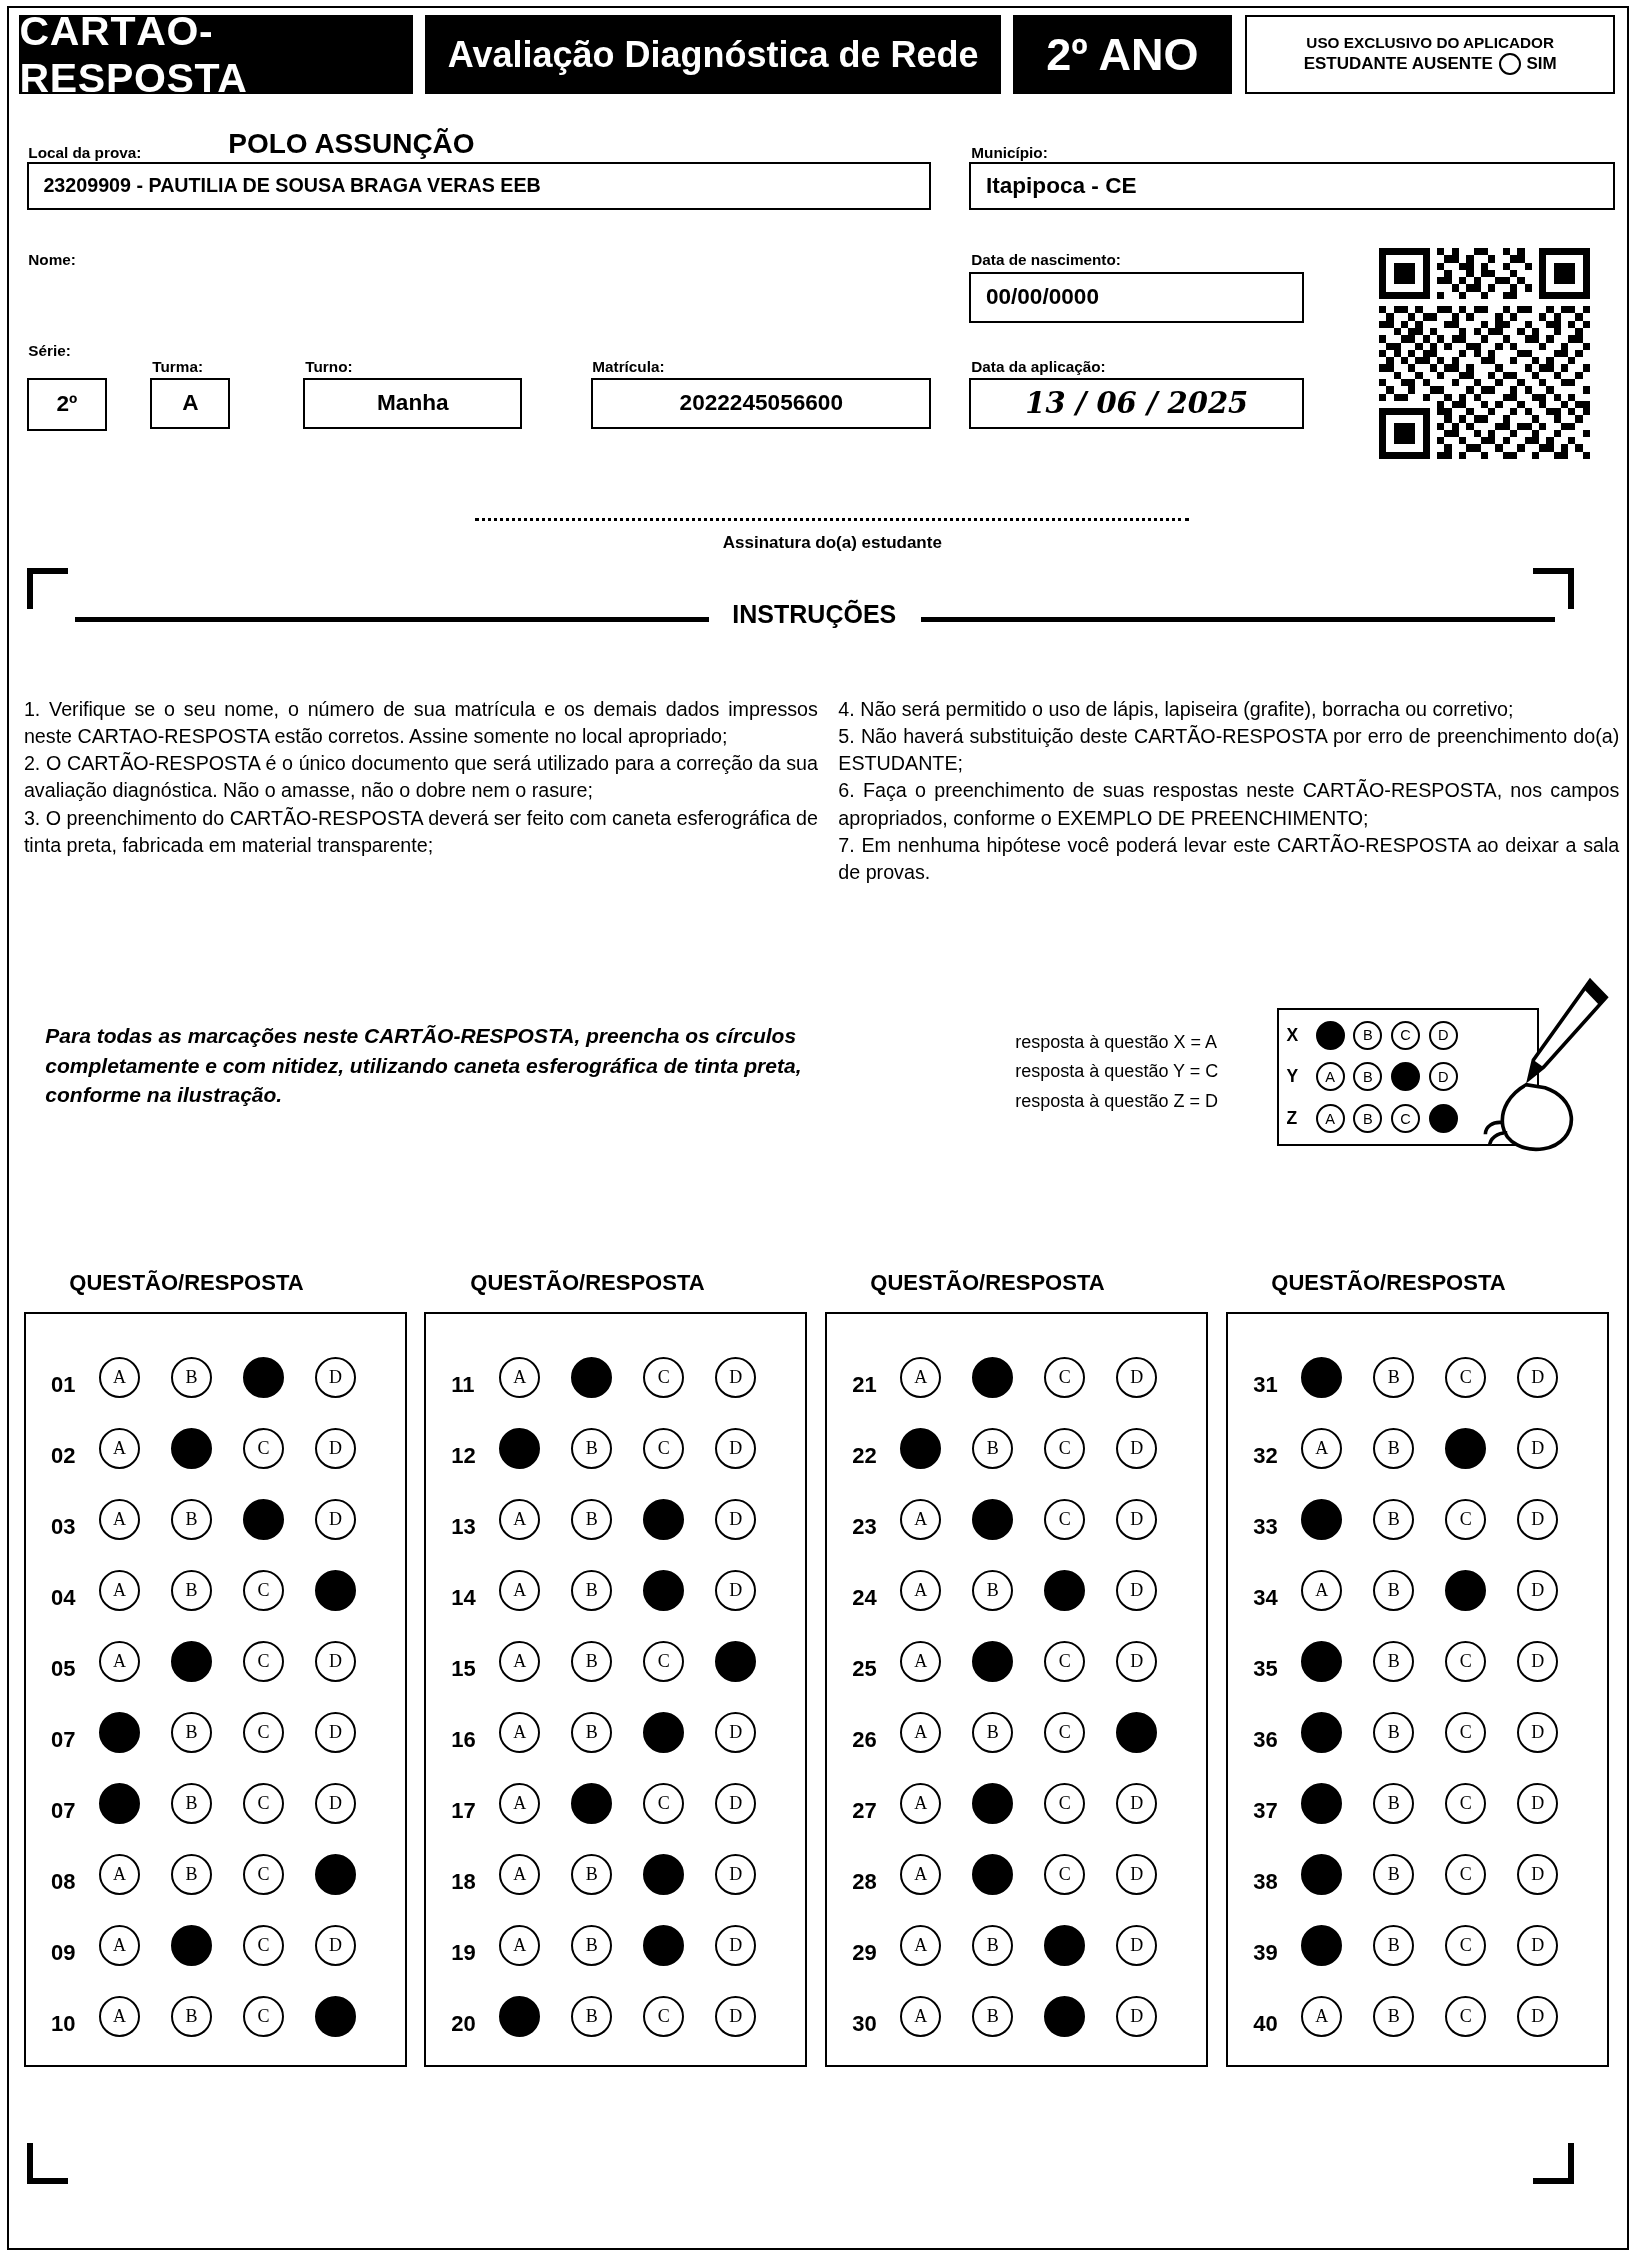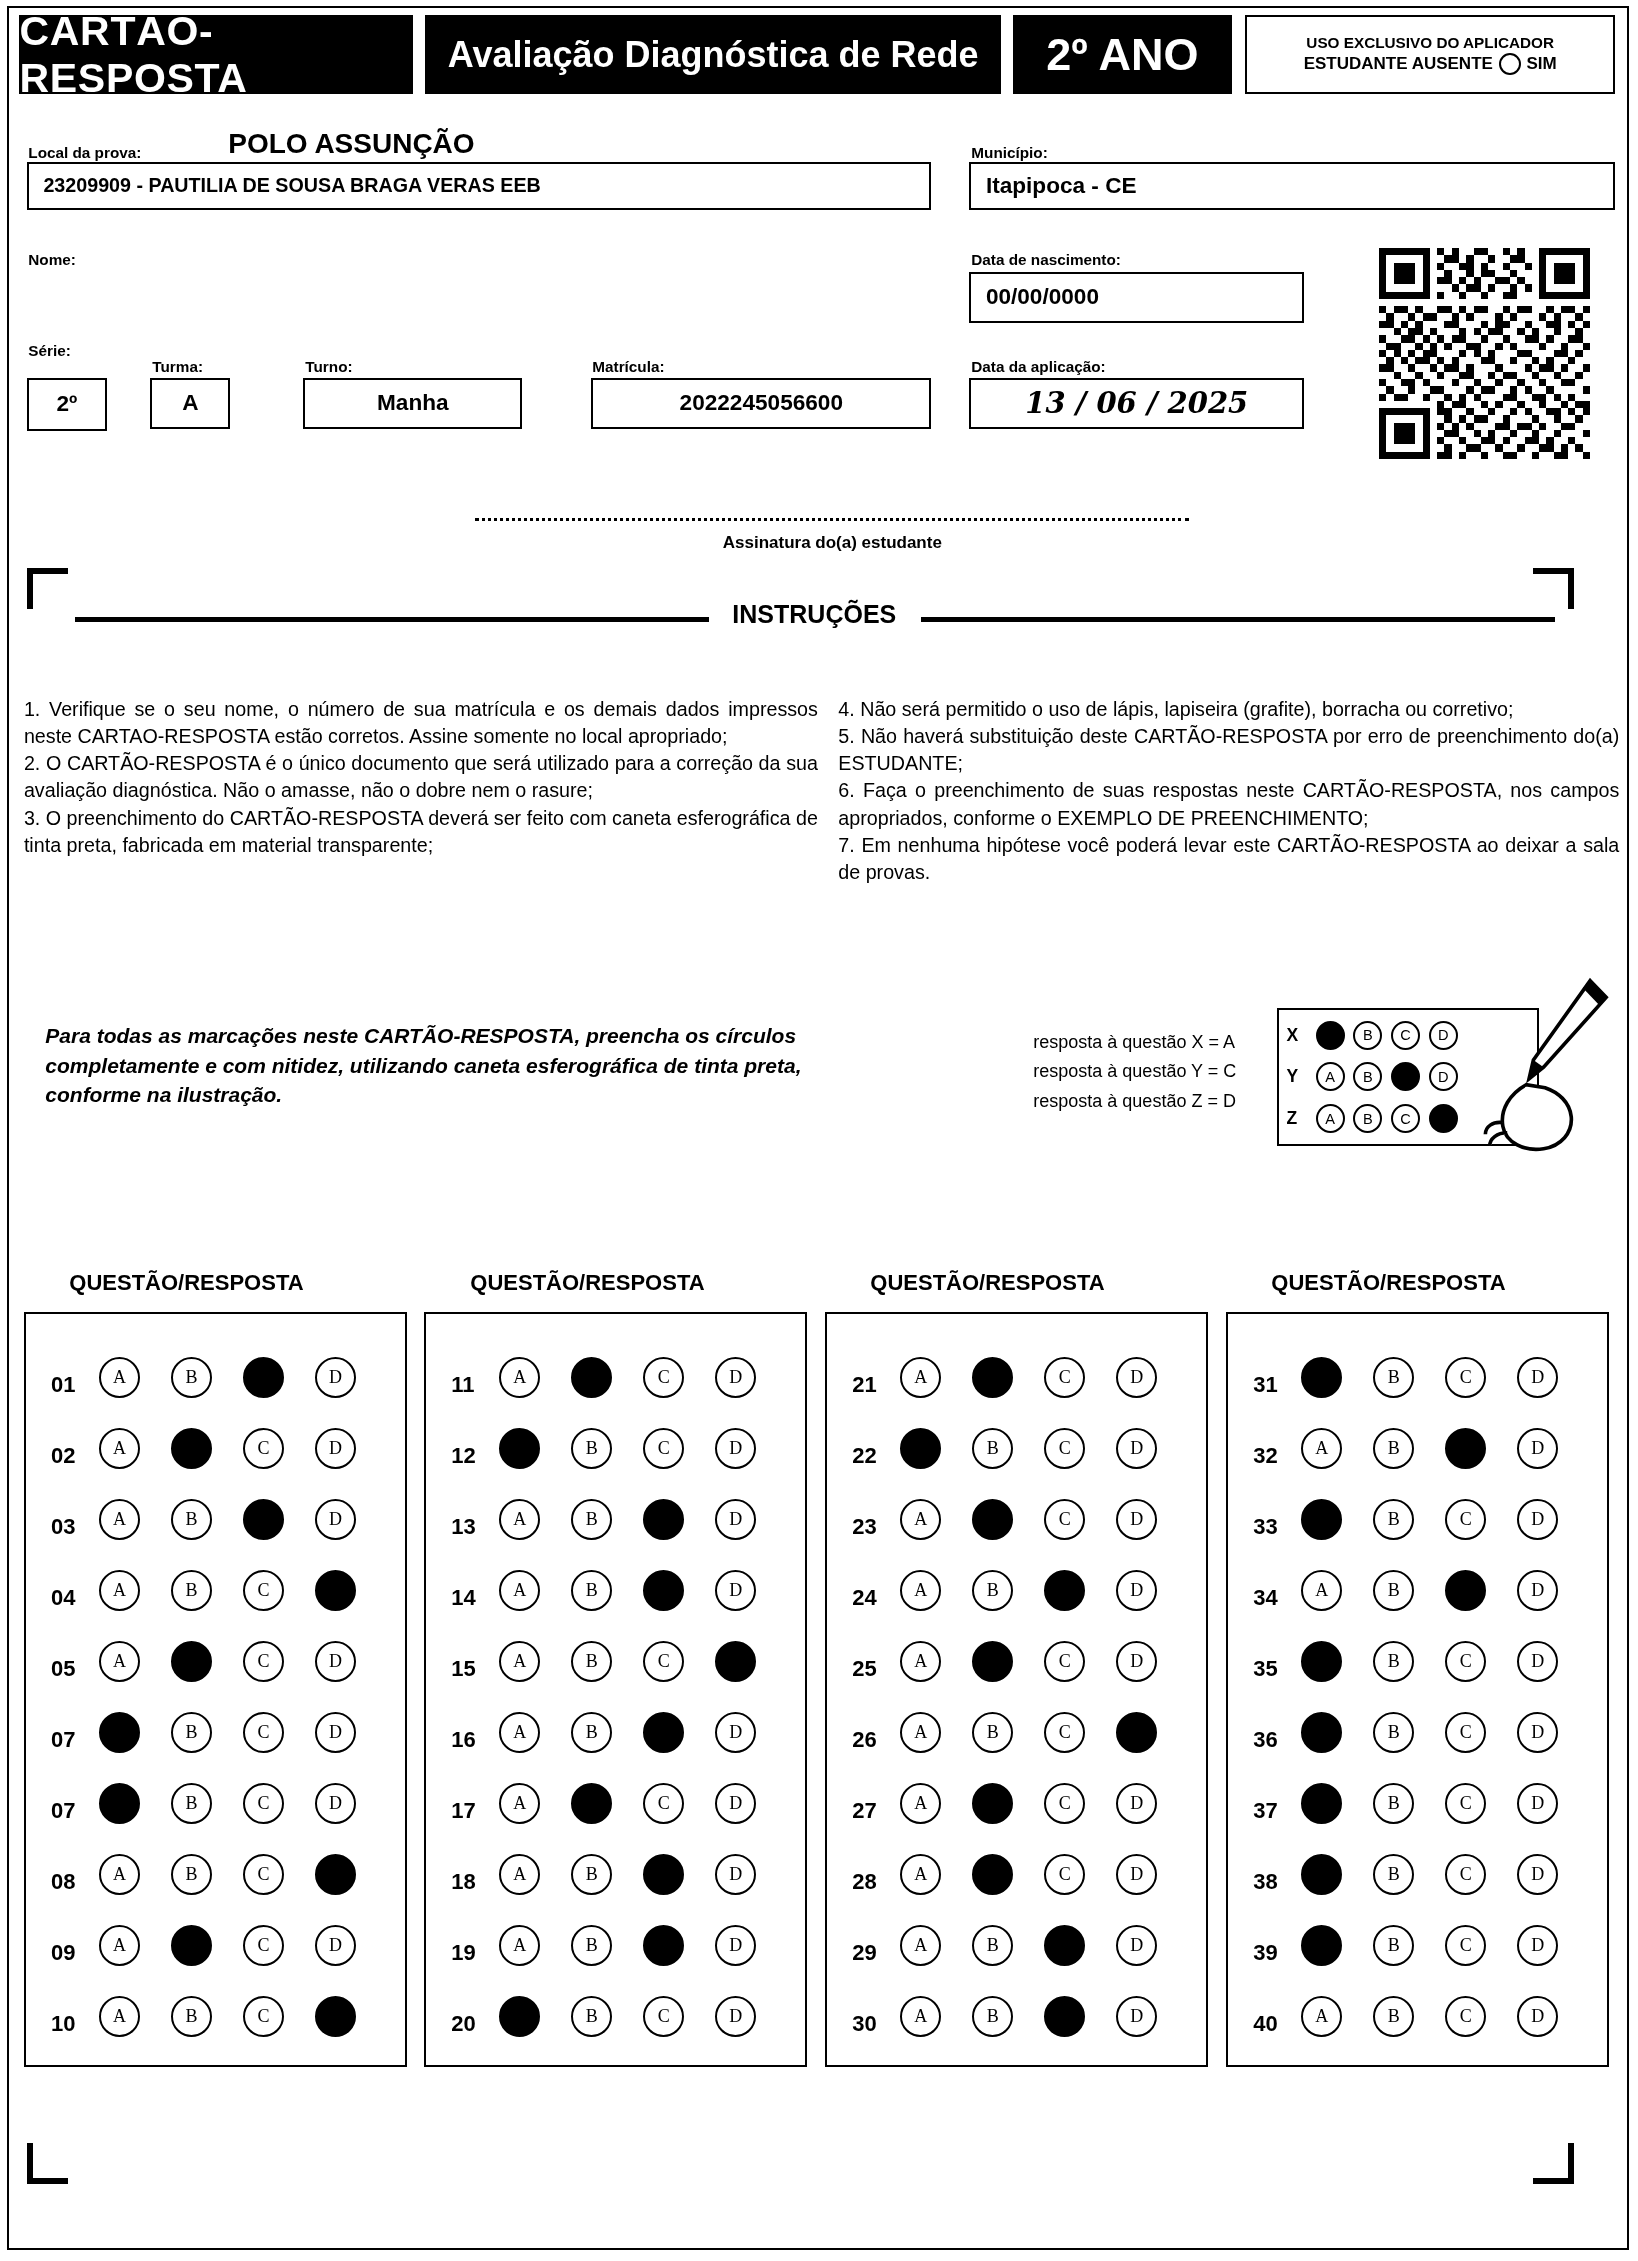--- a/index.html
+++ b/index.html
@@ -218,21 +218,20 @@
     font-style: italic;
     font-weight: bold;
     line-height: 1.42;
   }
   .example-text {
     position: absolute;
     left: 1006px;
     top: 1020px;
     font-size: 18px;
     line-height: 1.65;
-    margin-left: 18px;
   }
   .example-grid {
     position: absolute;
     left: 1268px;
     top: 1000px;
     width: 262px;
     height: 138px;
     border: 2.9px solid #000;
     box-sizing: border-box;
     display: flex;

